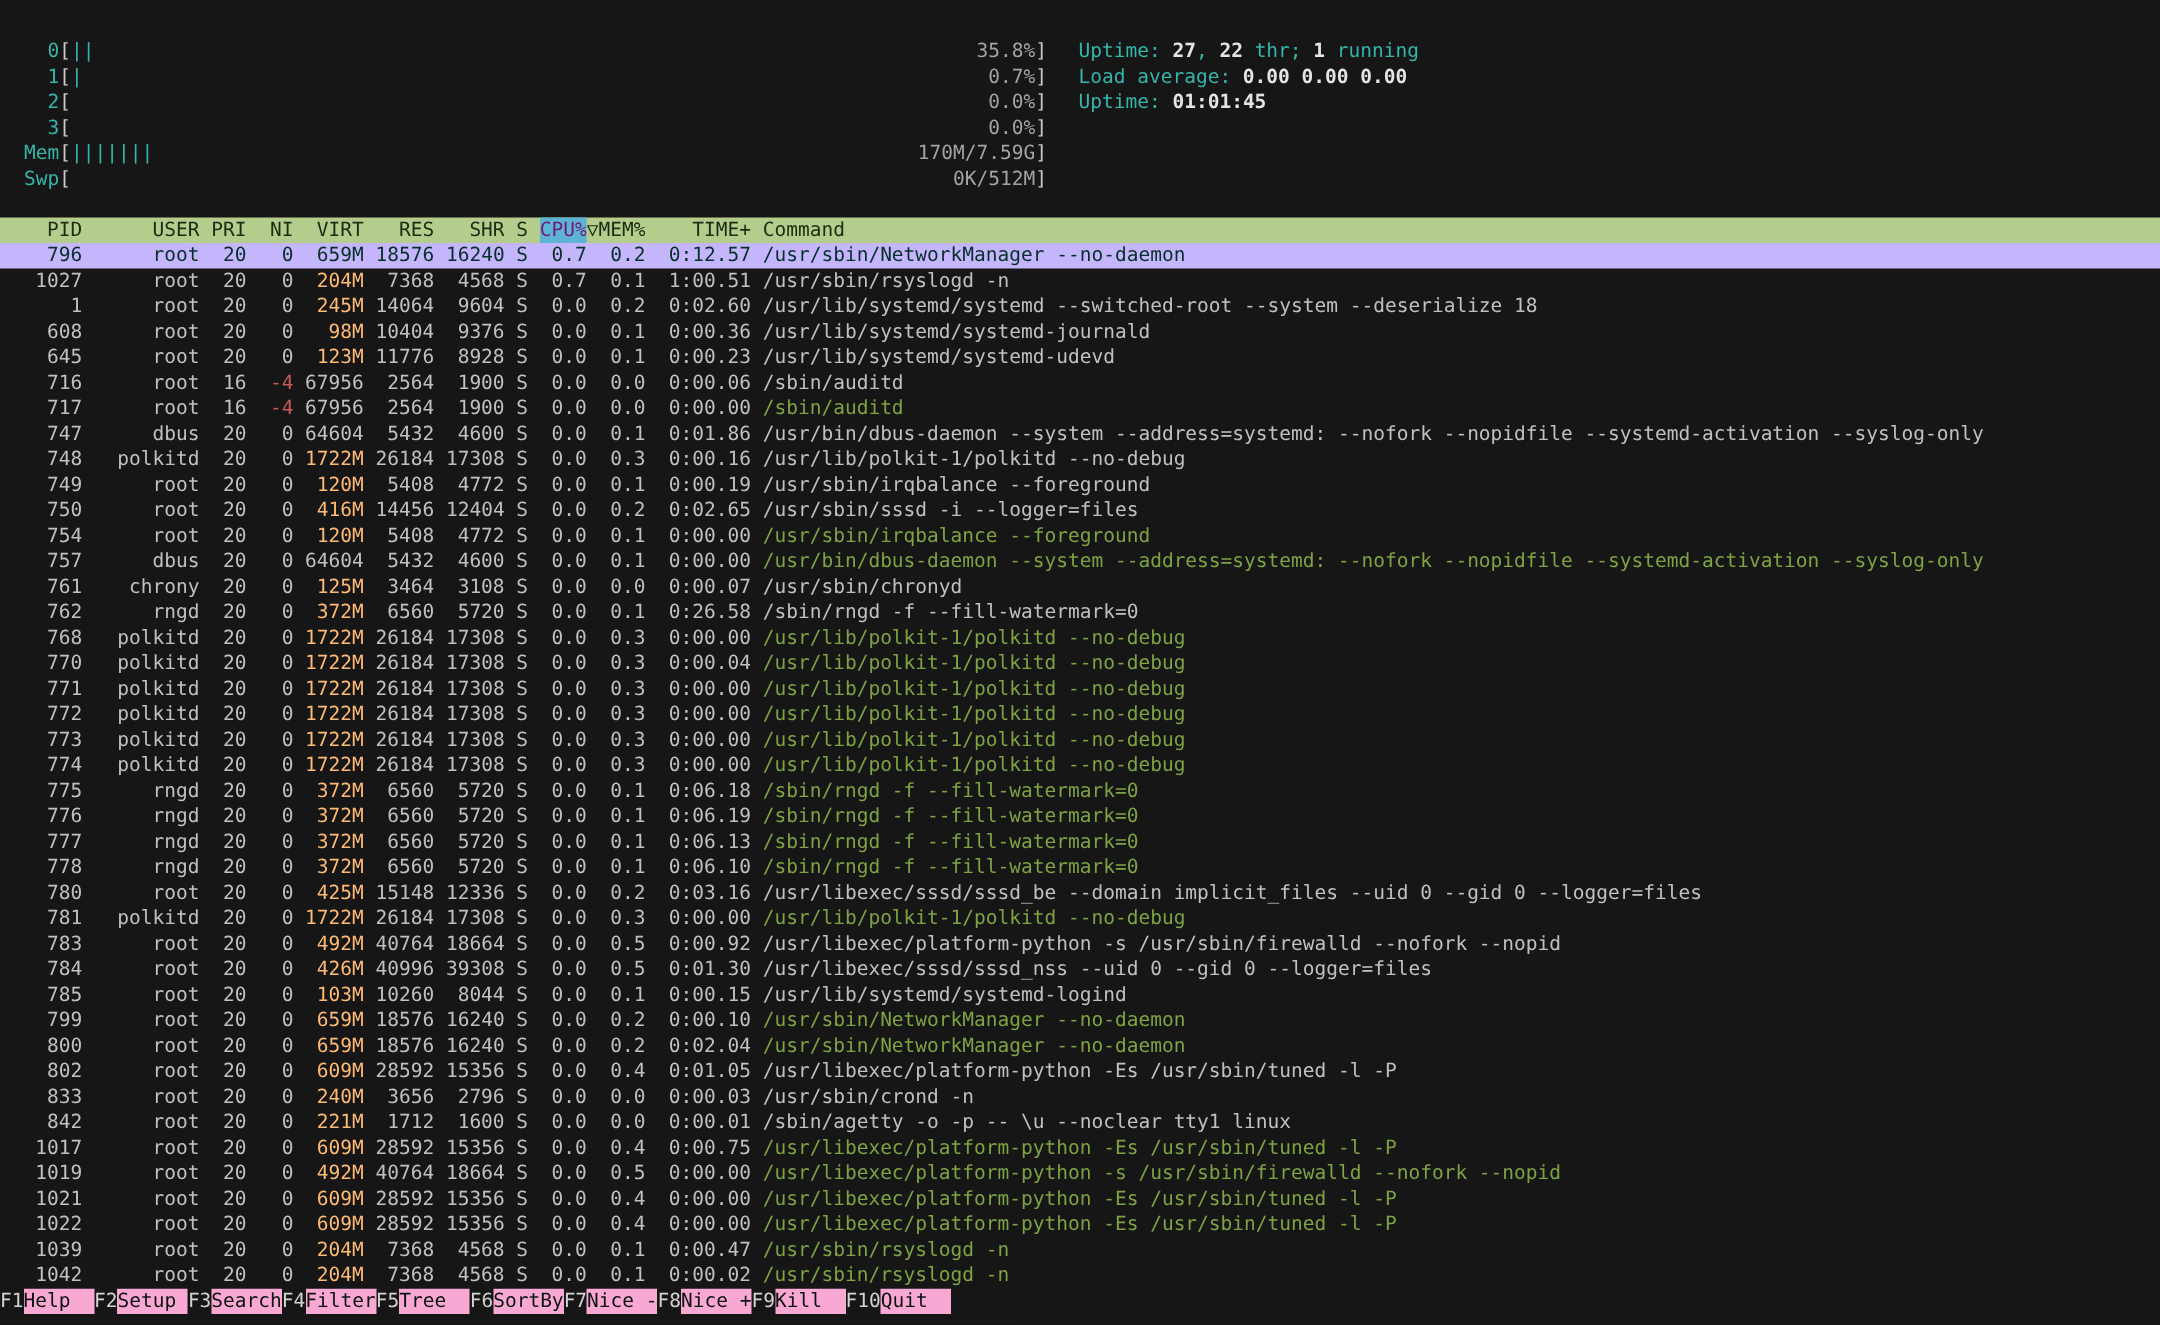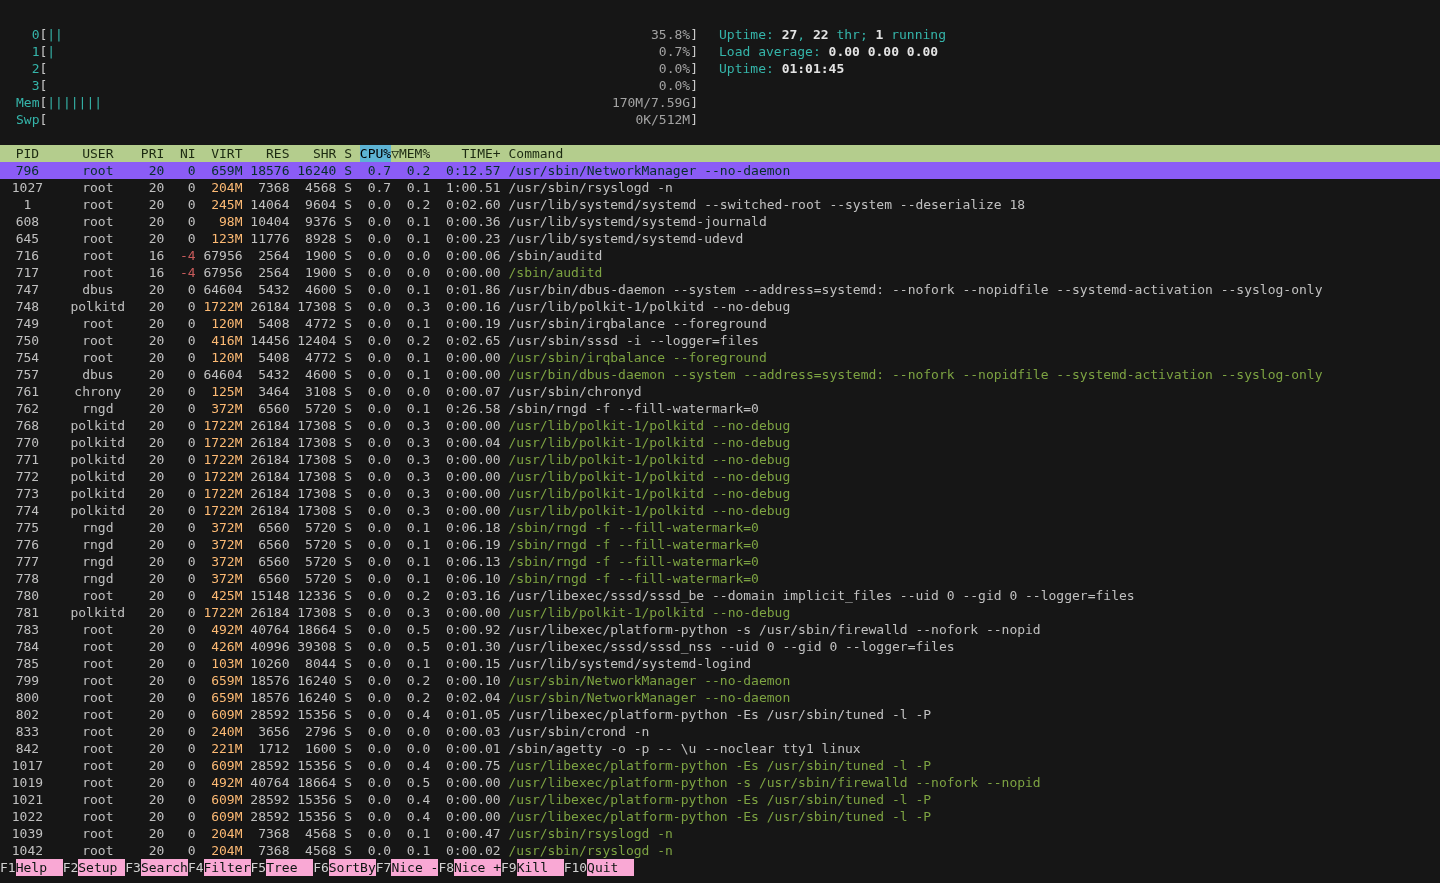--- a/index.html
+++ b/index.html
@@ -19,38 +19,38 @@
   .summary-panel{margin-left:21px}
   .sum-line{white-space:pre;height:17px}
   .seg-cyan{color:#35b5aa}
   .seg-bold{color:#e4e4e4;font-weight:bold}
   .spacer-line{height:17px}
   .proc-table{width:100%}
   .row{display:flex;height:17px;white-space:pre;align-items:flex-start}
   .row span{display:block;overflow:hidden;flex:none}
   .header-row{background:#b4cd8d;color:#1d2b12}
   .header-row span{color:#1d2b12}
-  .header-row .sort-col{background:#5db3d4;color:#000000}
-  .c-pid{width:7ch;text-align:center}
-  .c-user{width:9ch;margin-left:1ch;text-align:center}
+  .header-row .sort-col{background:#5db3d4;color:#701a75}
+  .c-pid{width:7ch;text-align:right}
+  .c-user{width:9ch;margin-left:1ch;text-align:right}
   .c-pri{width:3ch;margin-left:1ch;text-align:right}
   .c-ni{width:3ch;margin-left:1ch;text-align:right}
   .c-virt{width:5ch;margin-left:1ch;text-align:right}
   .c-res{width:5ch;margin-left:1ch;text-align:right}
   .c-shr{width:5ch;margin-left:1ch;text-align:right}
   .c-s{width:1ch;margin-left:1ch}
   .c-cpu{width:4ch;margin-left:1ch;text-align:right}
   .c-arrow{width:1ch}
   .c-mem{width:4ch;text-align:right}
   .c-time{width:8ch;margin-left:1ch;text-align:right}
   .c-cmd{flex:1 1 auto !important;margin-left:1ch;text-align:left;overflow:hidden}
   .v-mem{color:#fdba74}
   .v-neg{color:#c75b5b}
   .v-thread{color:#7da342}
-  .row.selected{background:#8b5cf6}
+  .row.selected{background:#c4b5fd}
   .row.selected span{color:#073029}
   .fnbar{display:flex;height:17px;white-space:pre;overflow:hidden}
   .fn-item{display:flex;flex:none}
   .fn-key{color:#d2d2d2}
   .fn-label{background:#f9a8d4;color:#0b1410}
 </style>
 </head>
 <body>
 
 <div class="screen">

